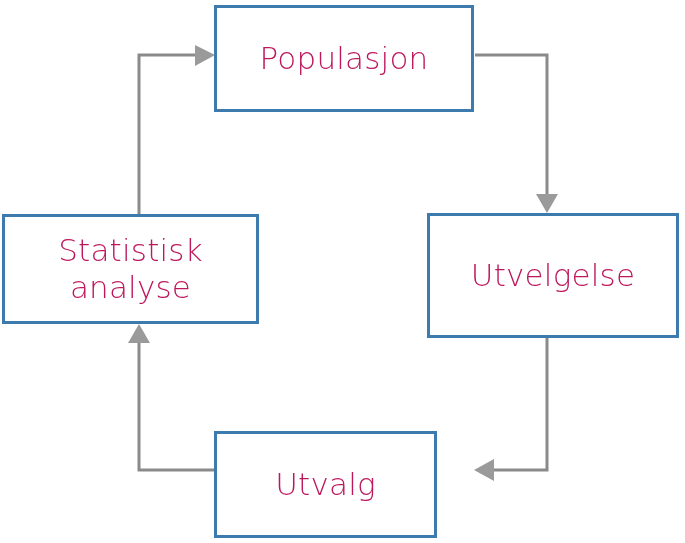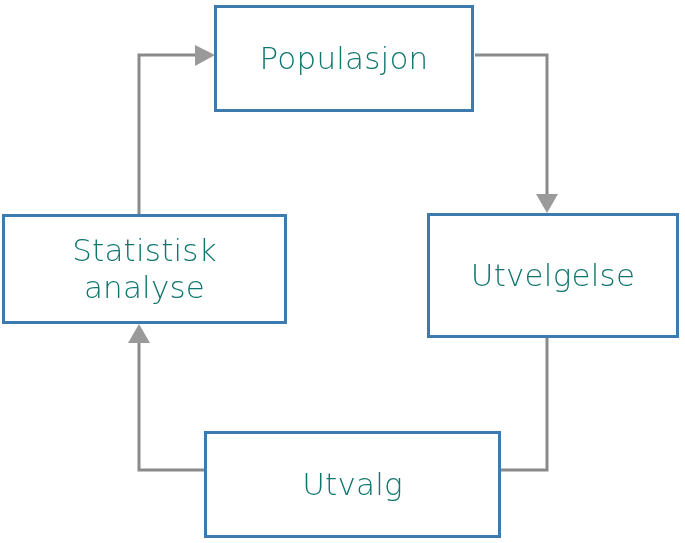--- a/index.html
+++ b/index.html
@@ -26,50 +26,50 @@
     position: absolute;
     box-sizing: border-box;
     background: #ffffff;
     border: 3px solid #3d7aad;
     display: flex;
     align-items: center;
     justify-content: center;
     z-index: 2;
   }
   .node-label {
-    color: #0f766e;
+    color: #be185d;
     font-size: 31px;
     font-weight: 300;
     line-height: 1.18;
     letter-spacing: 0.2px;
     text-align: center;
     white-space: pre-line;
   }
   #node-populasjon {
     left: 214px;
     top: 5px;
     width: 260px;
     height: 107px;
   }
   #node-utvelgelse {
     left: 427px;
     top: 213px;
     width: 252px;
     height: 125px;
   }
   #node-utvalg {
-    left: 204px;
+    left: 214px;
     top: 431px;
-    width: 297px;
+    width: 223px;
     height: 107px;
   }
   #node-statistisk-analyse {
     left: 2px;
     top: 214px;
-    width: 285px;
+    width: 257px;
     height: 110px;
   }
 </style>
 </head>
 <body>
 
 <div id="diagram-canvas">
 
   <svg id="connector-layer" viewBox="0 0 685 543" width="685" height="543" xmlns="http://www.w3.org/2000/svg">
 

